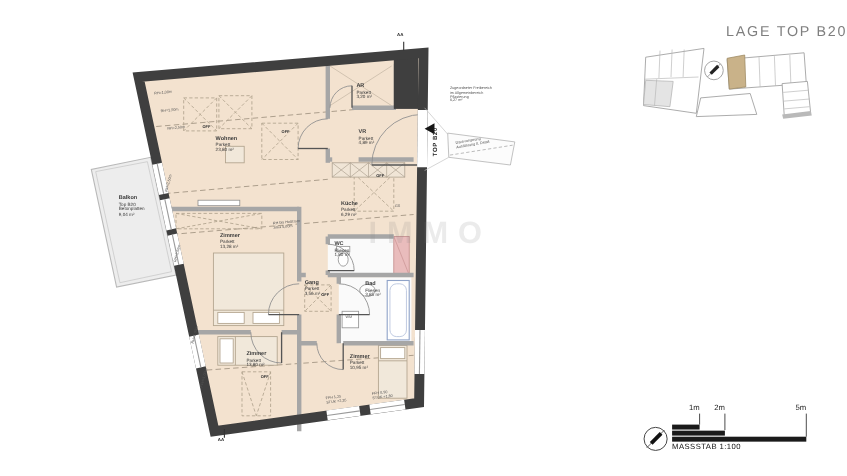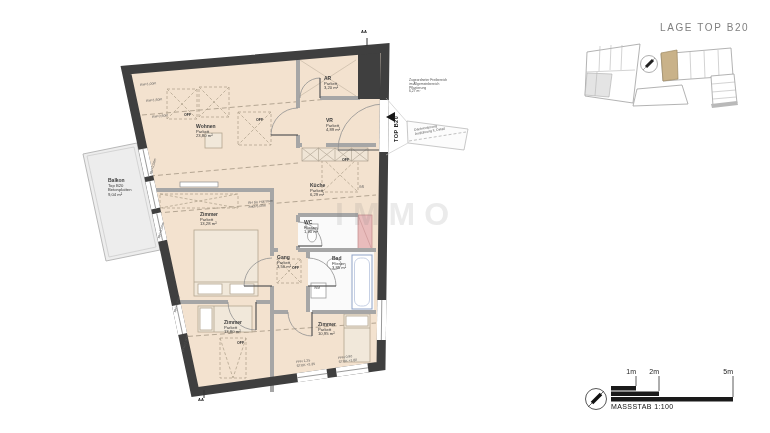--- a/index.html
+++ b/index.html
@@ -9,21 +9,21 @@
   .lbl{position:absolute;line-height:1.12;color:#3b3b3b;white-space:nowrap;transform-origin:0 0;}
   .room-label .nm{font-weight:bold;font-size:5px;}
   .room-label .sub{font-size:4.2px;}
   .tiny{font-size:3.4px;color:#555;}
   .off{font-size:3.6px;font-weight:bold;color:#333;}
   .rot90{transform:rotate(-90deg);}
   .entr{font-size:5.5px;letter-spacing:.5px;color:#222;font-weight:bold;}
   .tri{width:0;height:0;border-top:5px solid transparent;border-bottom:5px solid transparent;
        border-right:9px solid #161616;position:absolute;}
   .wm{position:absolute;color:rgba(130,130,130,0.16);font-weight:bold;white-space:nowrap;}
-  .lage-title{font-size:10px;letter-spacing:1.6px;color:#7f7f7f;padding-left:36px;}
+  .lage-title{font-size:13px;letter-spacing:1.6px;color:#7f7f7f;padding-left:36px;}
   .scale-label{font-size:7px;color:#222;text-align:right;width:18px;}
   .caption{font-size:7px;color:#111;letter-spacing:.4px;}
   .aa{font-size:4px;font-weight:bold;color:#222;}
 </style>
 </head>
 <body>
 
 <div class="canvas">
 
   <svg class="drawing" width="770" height="433" viewBox="0 0 770 433">
@@ -251,21 +251,21 @@
       <rect x="611" y="391.5" width="48" height="4.5" fill="#1a1a1a"></rect>
       <rect x="611" y="397" width="122" height="4.5" fill="#1a1a1a"></rect>
       <g stroke="#333" stroke-width="0.8">
         <line x1="636" y1="376" x2="636" y2="386"></line>
         <line x1="659" y1="376" x2="659" y2="391"></line>
         <line x1="733" y1="376" x2="733" y2="397"></line>
       </g>
     </g>
   </svg>
 
-  <div class="wm" style="left:335px;top:196px;font-size:32px;letter-spacing:9px;">IMMO</div>
+  <div class="wm" style="left:335px;top:196px;font-size:28px;letter-spacing:9px;">IMMO</div>
 
   <div class="lbl room-label" style="left:196px;top:124px;">
     <div class="nm">Wohnen</div>
     <div class="sub">Parkett</div>
     <div class="sub">23,80 m²</div>
   </div>
   <div class="lbl room-label" style="left:324px;top:76px;">
     <div class="nm">AR</div>
     <div class="sub">Parkett</div>
     <div class="sub">3,20 m²</div>

